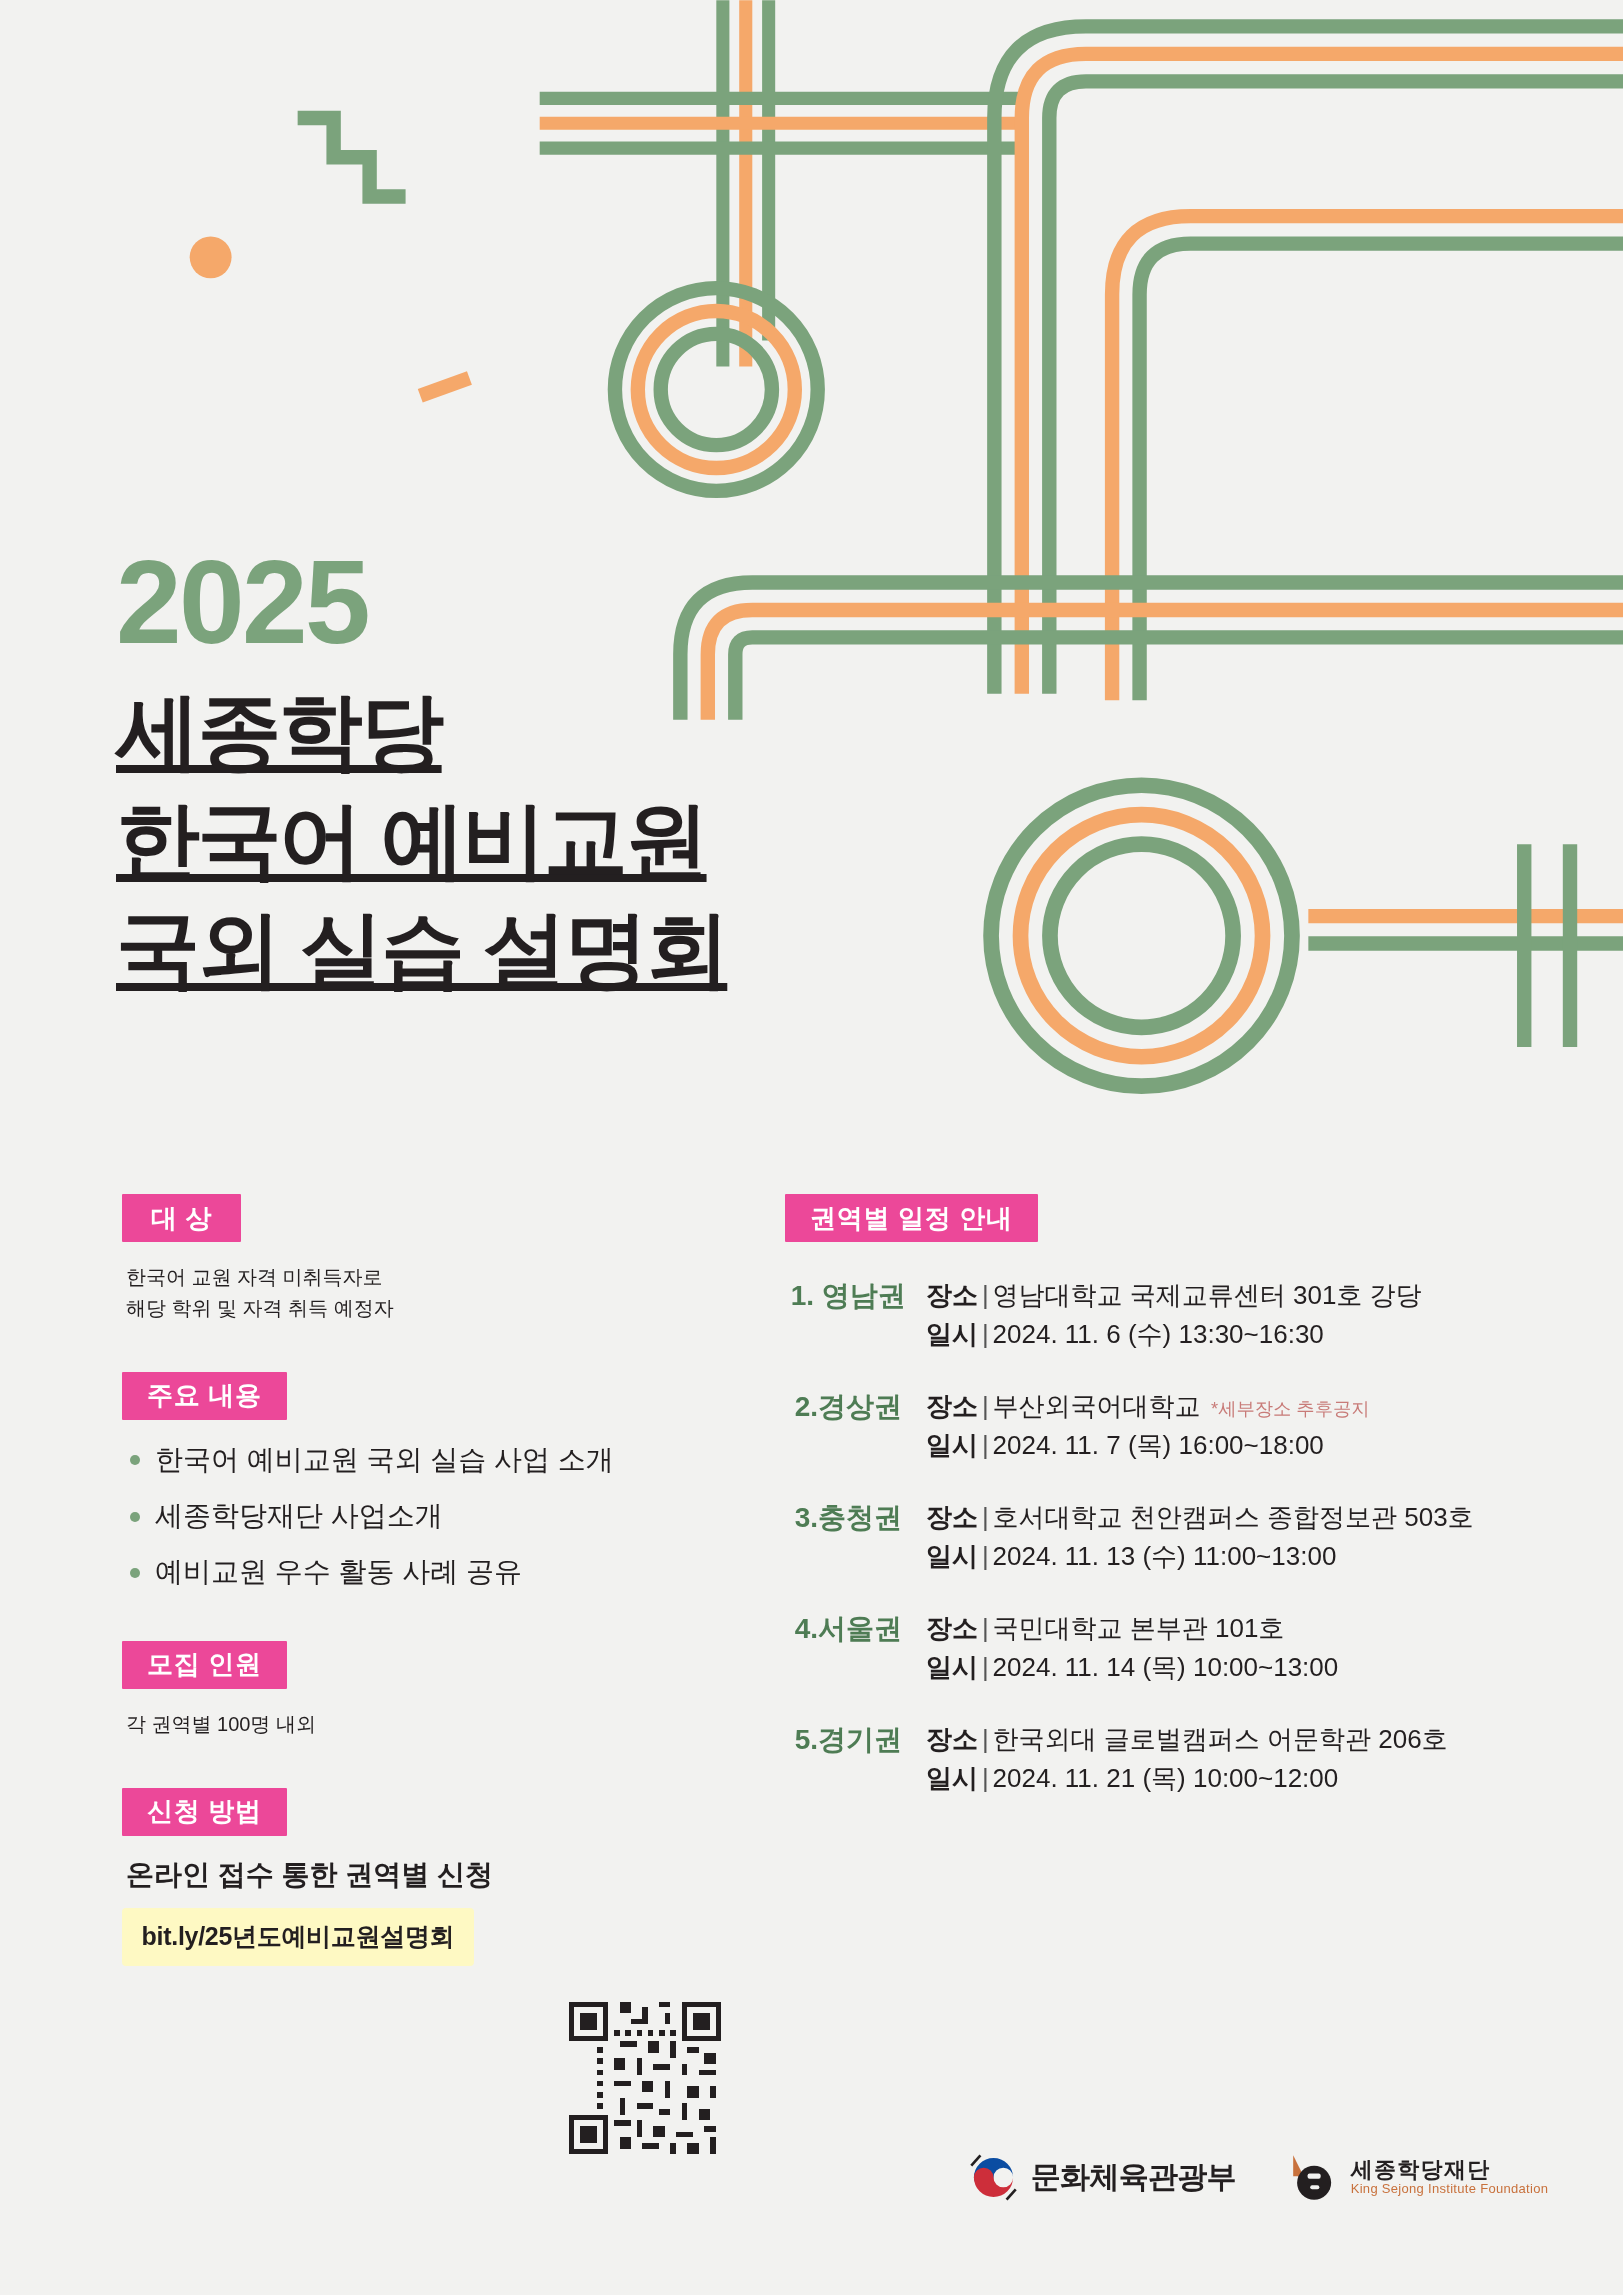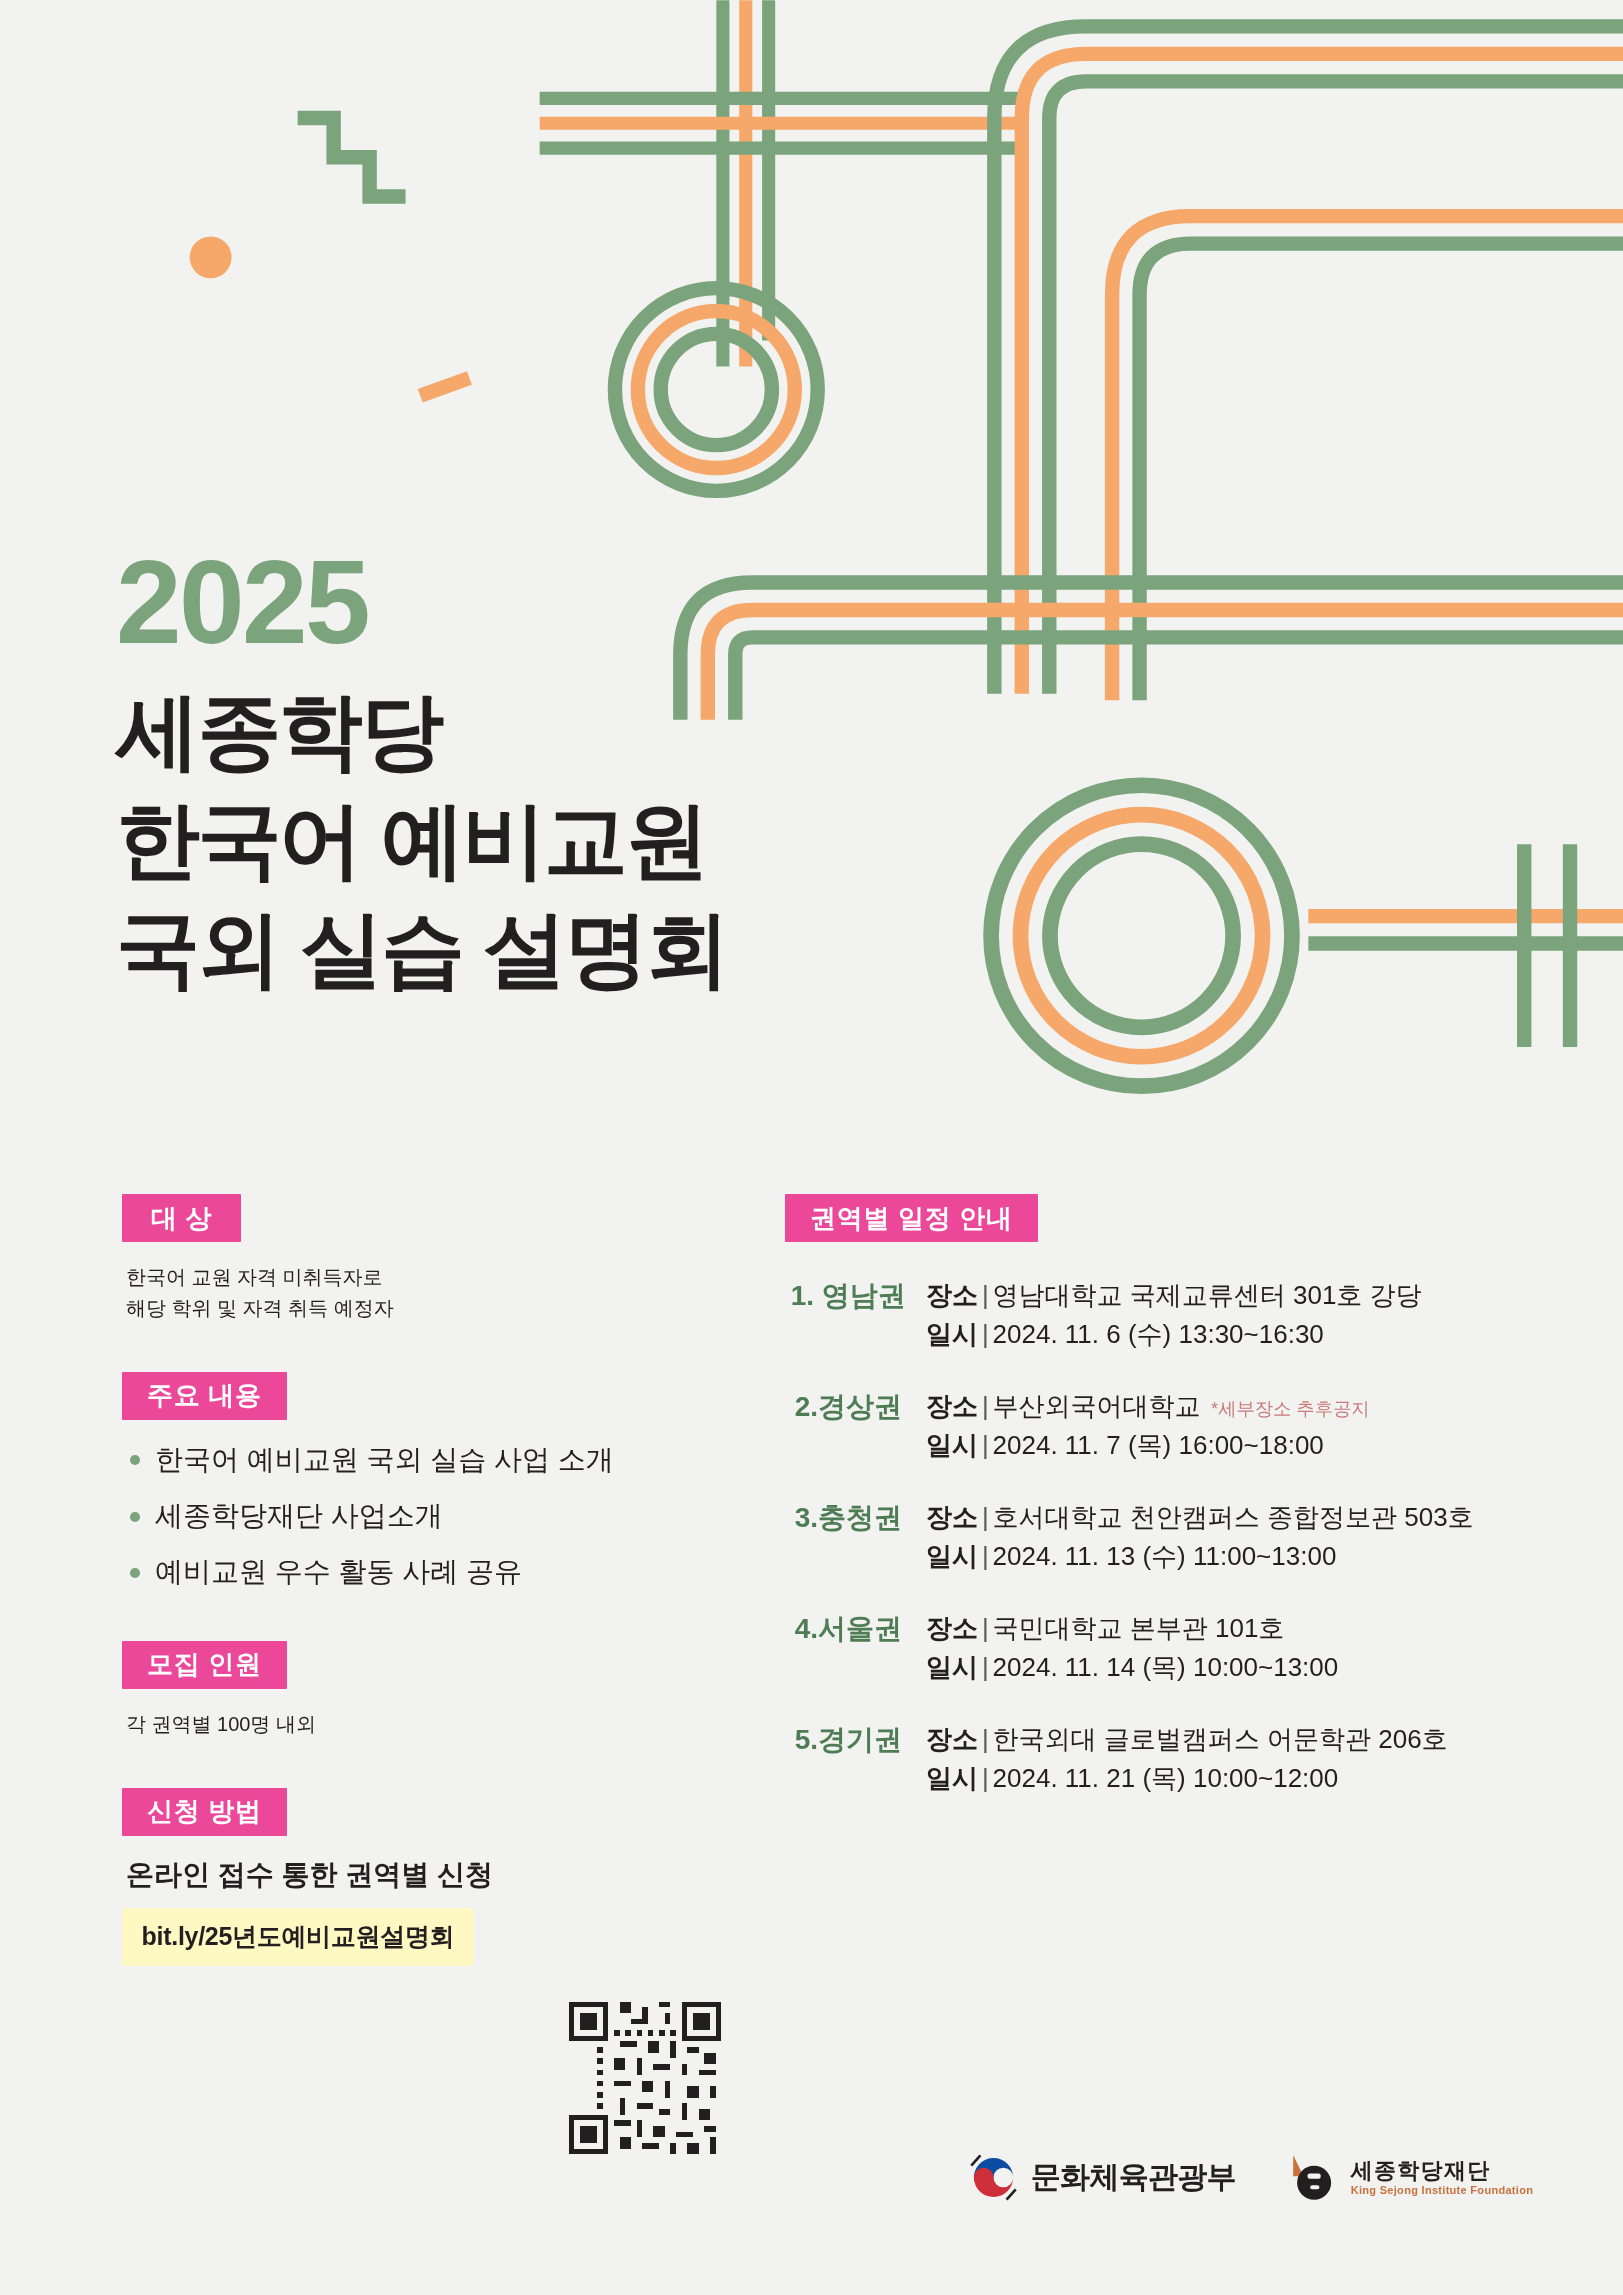--- a/index.html
+++ b/index.html
@@ -42,20 +42,21 @@
     margin: 0 0 15.7px 0;
   }
   .title-line {
     font-size: 84px;
     font-weight: 800;
     line-height: 1.30;
     letter-spacing: -2.6px;
     color: #231f20;
     margin: 0;
     white-space: nowrap;
+    text-decoration: underline;
   }
 
   
   .left-col {
     position: absolute;
     left: 122px;
     top: 1194px;
     width: 622px;
     z-index: 5;
   }
@@ -196,22 +197,22 @@
     letter-spacing: -0.7px;
   }
   .ksif-ko {
     font-size: 22px;
     font-weight: 700;
     color: #231f20;
     letter-spacing: 1.3px;
     line-height: 1.1;
   }
   .ksif-en {
-    font-size: 11px;
-    font-weight: 700;
+    font-size: 13px;
+    font-weight: 400;
     color: #c8713c;
     letter-spacing: 0.3px;
     line-height: 1.1;
   }
 </style>
 </head>
 <body>
 
 <svg class="art" viewBox="0 0 2481 1800" aria-hidden="true">
   <defs>

